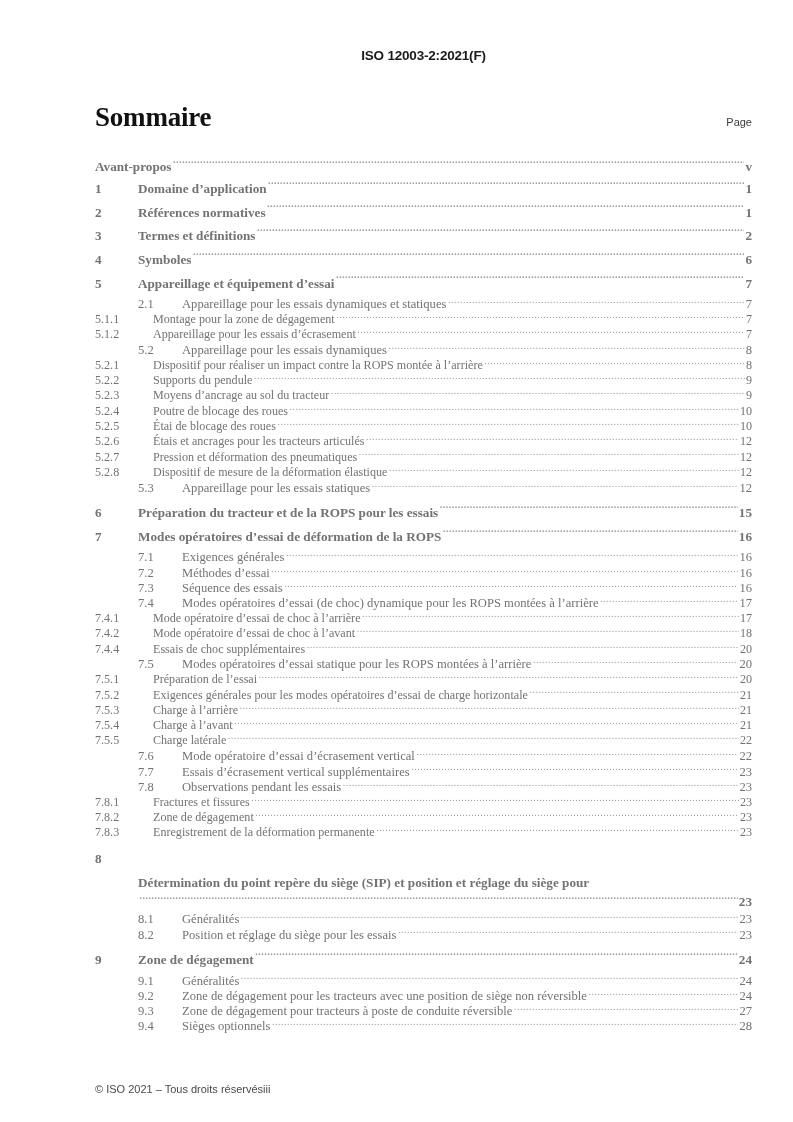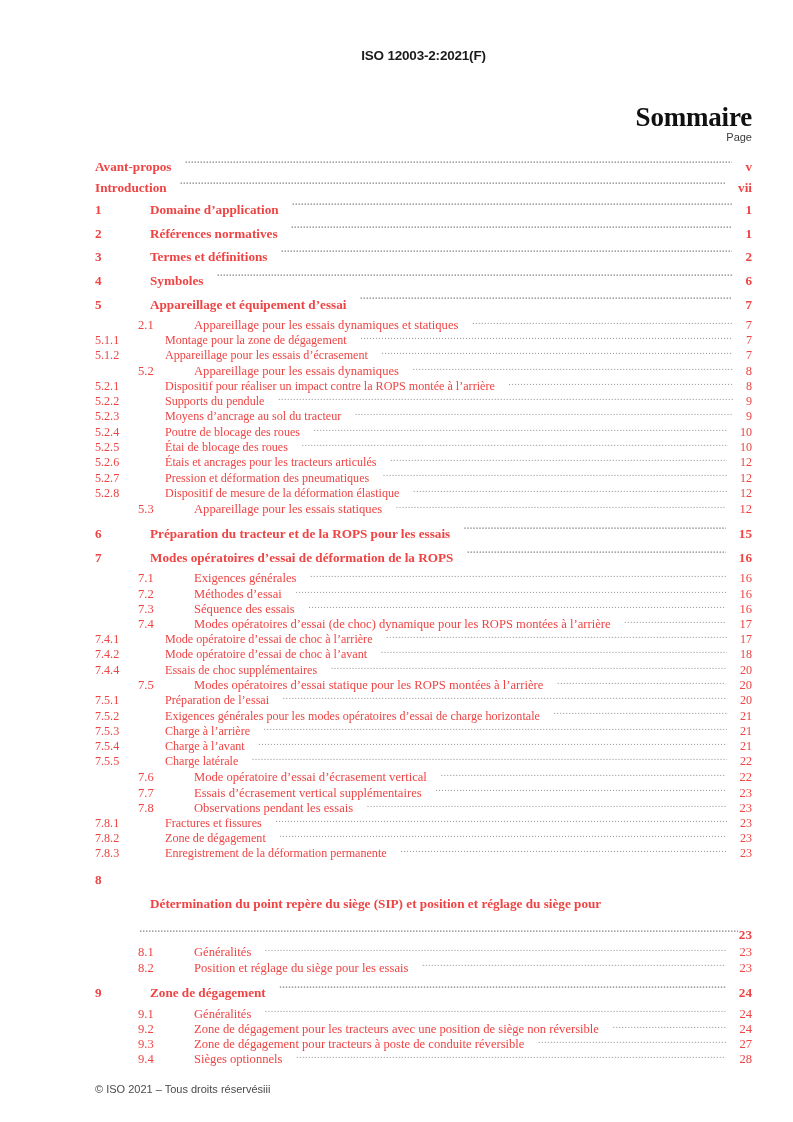--- a/index.html
+++ b/index.html
@@ -39,21 +39,20 @@
 
   
   .title-row {
     position: absolute;
     top: 104px;
     left: 95px;
     right: 41px;
     display: flex;
     align-items: flex-end;
     justify-content: space-between;
-    flex-direction: column;
   }
   .toc-title {
     font-family: "Liberation Serif", "DejaVu Serif", serif;
     font-weight: bold;
     font-size: 27px;
     line-height: 1;
     letter-spacing: -0.2px;
     color: #111111;
   }
   .page-word {
@@ -69,22 +68,21 @@
     position: absolute;
     top: 156px;
     left: 95px;
     width: 657px;
   }
 
   .toc-entry {
     display: flex;
     align-items: baseline;
     width: 100%;
-    color: #ef4444;
-    gap: 12px;
+    color: #737373;
   }
 
   .num {
     flex: 0 0 auto;
     white-space: nowrap;
   }
   .label {
     flex: 0 1 auto;
     white-space: nowrap;
   }
@@ -207,25 +205,20 @@
     <div class="toc-title">Sommaire</div>
     <div class="page-word">Page</div>
   </div>
 
   <div class="toc" id="toc-list">
       <div class="toc-entry lvl-front">
         <span class="label">Avant-propos</span>
         <span class="leader"></span>
         <span class="pg">v</span>
       </div>
-      <div class="toc-entry lvl-front">
-        <span class="label">Introduction</span>
-        <span class="leader"></span>
-        <span class="pg">vii</span>
-      </div>
       <div class="toc-entry lvl-1">
         <span class="num">1</span>
         <span class="label">Domaine d’application</span>
         <span class="leader"></span>
         <span class="pg">1</span>
       </div>
       <div class="toc-entry lvl-1">
         <span class="num">2</span>
         <span class="label">Références normatives</span>
         <span class="leader"></span>

